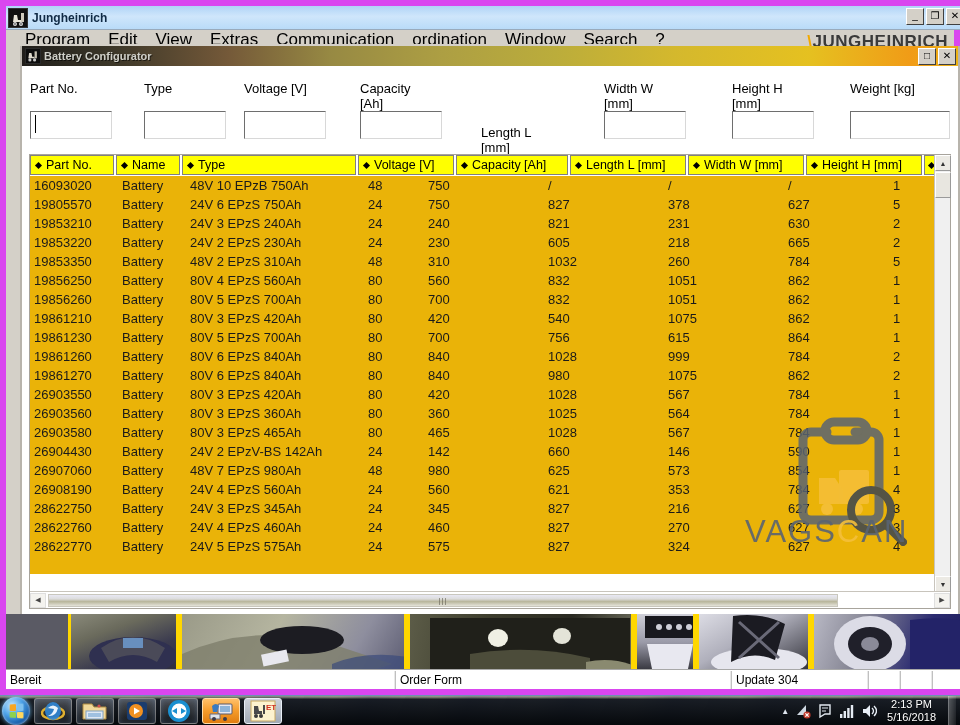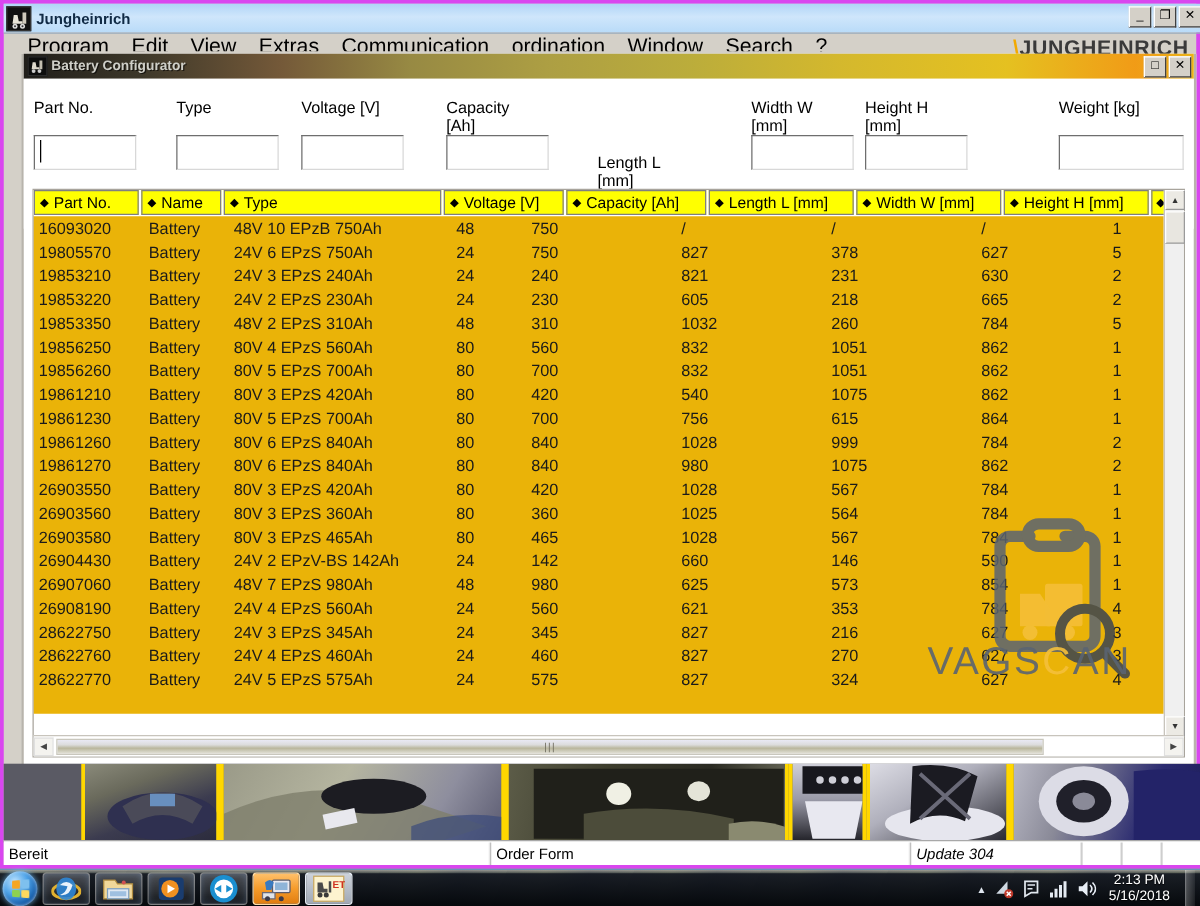--- a/index.html
+++ b/index.html
@@ -11,21 +11,21 @@
     font-family: "Liberation Sans", sans-serif;
     background: #000;
   }
 
   #screen { position: relative; width: 960px; height: 725px; overflow: hidden; }
 
   
   .app-window {
     position: absolute; left: 0; top: 0; width: 960px; height: 695px;
     background: #d4d0c8;
-    border: 3px solid #d946ef;
+    border: 6px solid #d946ef;
   }
   .app-titlebar {
     position: absolute; left: 0; top: 0; width: 960px; height: 24px;
     background: linear-gradient(to bottom, #b0d4f7 0%, #cfe6fb 45%, #b9dbf8 100%);
     display: flex; align-items: center;
     border-bottom: 1px solid #9ab;
   }
   .app-icon {
     width: 20px; height: 20px; margin-left: 2px; margin-right: 4px;
     background: #111; border: 1px solid #333;
@@ -252,21 +252,21 @@
     background: #fff; border-top: 1px solid #a8a8a8;
     display: flex; align-items: center; font-size: 12px; color: #000;
   }
   .sb-pane {
     height: 18px; display: flex; align-items: center; padding: 0 4px;
     border-left: 1px solid #c0c0c0; border-right: 1px solid #e8e8e8;
     flex: none; white-space: nowrap;
   }
   .sb-pane.first { border-left: none; flex: 1; }
   .sb-pane.order { width: 336px; }
-  .sb-pane.update { width: 137px; font-style: italic; }
+  .sb-pane.update { width: 137px; }
   .sb-pane.small { width: 32px; }
 
   
   .taskbar {
     position: absolute; left: 0; bottom: 0; width: 960px; height: 30px;
     background:
       linear-gradient(to bottom,
         rgba(255,255,255,.55) 0px, rgba(210,225,240,.35) 2px,
         rgba(25,30,40,.9) 3px, rgba(5,8,12,.97) 100%),
       repeating-linear-gradient(115deg, #1b1b0d 0px, #2a2a12 28px, #0e0e08 60px, #232312 92px);
@@ -435,21 +435,21 @@
         </div>
 
         <div class="field" style="left:582px; top:15px;">
           <div class="field-label">
             <span>Width W</span>
             <span class="l2">[mm]</span>
           </div>
           <input class="field-input" value="" placeholder="" style="">
         </div>
 
-        <div class="field" style="left:673px; top:15px;">
+        <div class="field" style="left:710px; top:15px;">
           <div class="field-label">
             <span>Height H</span>
             <span class="l2">[mm]</span>
           </div>
           <input class="field-input" value="" placeholder="" style="">
         </div>
 
         <div class="field" style="left:828px; top:15px;">
           <div class="field-label">
             <span>Weight [kg]</span>

